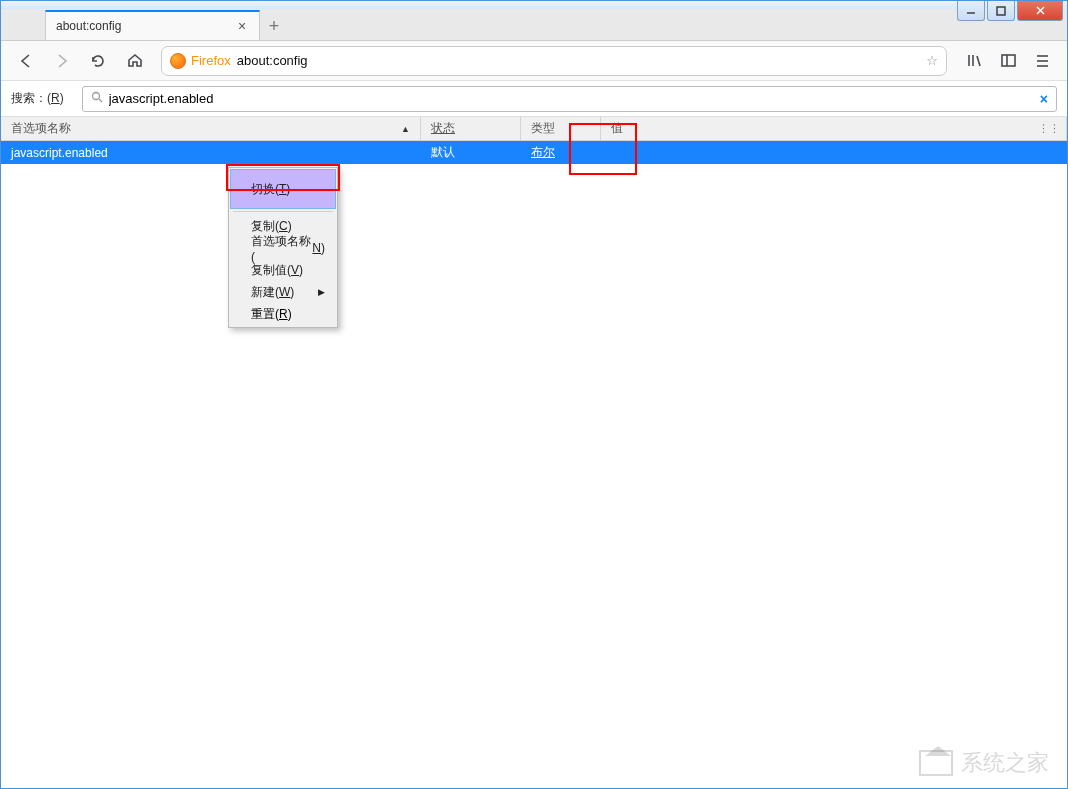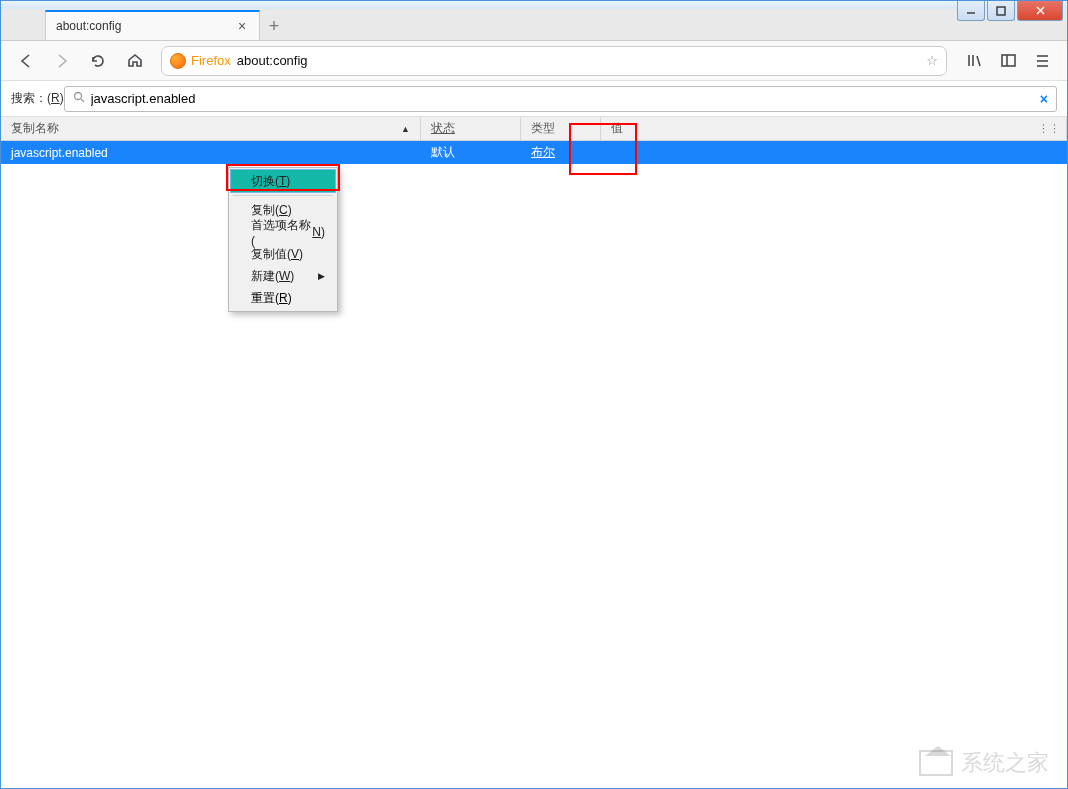--- a/index.html
+++ b/index.html
@@ -139,21 +139,21 @@
     .url-text { color:#0c0c0d; }
     .url-star { margin-left:auto; color:#888; }
     .nav-right { display:flex; gap:4px; }
 
     
     .config-search {
       height: 36px;
       display: flex;
       align-items: center;
       padding: 0 10px;
-      gap: 0;
+      gap: 18px;
       border-bottom: 1px solid #e0e0e0;
     }
     .config-search .label {
       font-size: 12px;
       color: #333;
     }
     .config-search .label .ul { text-decoration: underline; }
     .config-input-wrap {
       flex: 1;
       height: 26px;
@@ -239,24 +239,24 @@
     .menu-item {
       height: 22px;
       display: flex;
       align-items: center;
       padding: 0 10px 0 20px;
       font-size: 12px;
       color: #222;
       position:relative;
     }
     .menu-item.highlight {
-      background: #14b8a6;
+      background: #c4b5fd;
       border:1px solid #7bb6eb;
       margin:-1px;
-      height:24px;
+      height:40px;
     }
     .menu-item .ul { text-decoration: underline; }
     .menu-item.disabled { color:#000000; }
     .menu-item .sub-arrow { margin-left:auto; font-size:9px; }
     .menu-sep {
       height:1px;background:#d0d0d0;margin:3px 2px;
     }
 
     
     .watermark {
@@ -375,21 +375,21 @@
           <line x1="8" y1="8" x2="11" y2="11"></line>
         </svg>
     </span>
     <input type="text" value="javascript.enabled" style="">
     <span class="clear-x">×</span>
   </div>
 </div>
 
 <div class="col-headers">
   <div class="col name">
-    <span>复制名称</span>
+    <span>首选项名称</span>
     <span class="sort-arrow">▲</span>
   </div>
   <div class="col status">
     <span>状态</span>
   </div>
   <div class="col type">
     <span>类型</span>
   </div>
   <div class="col value">
     <span>值</span>

